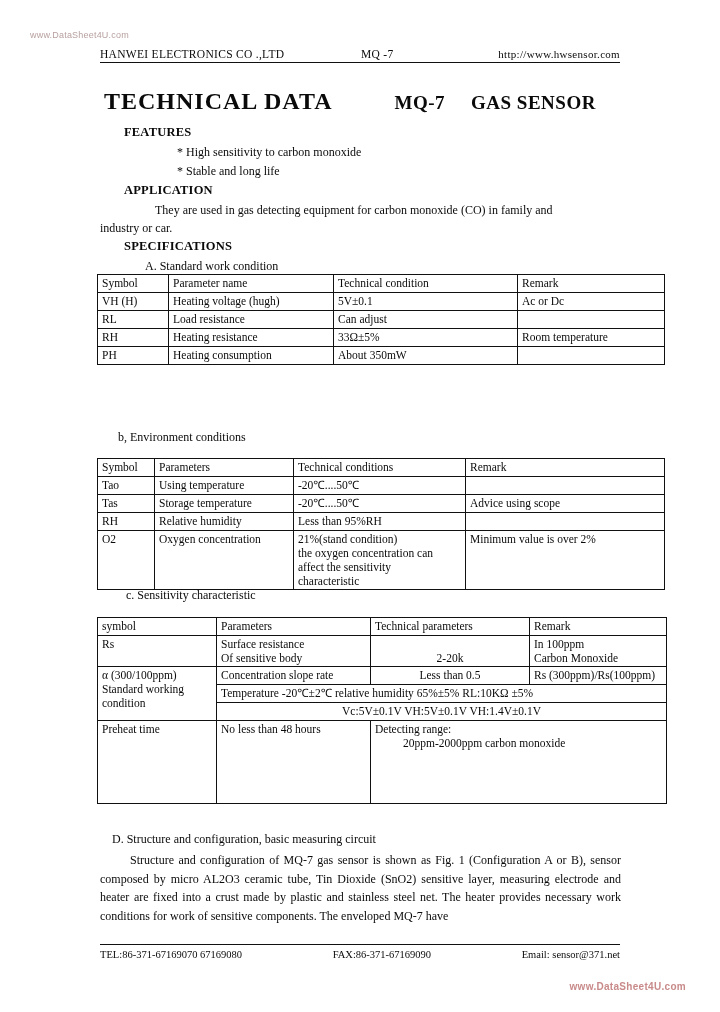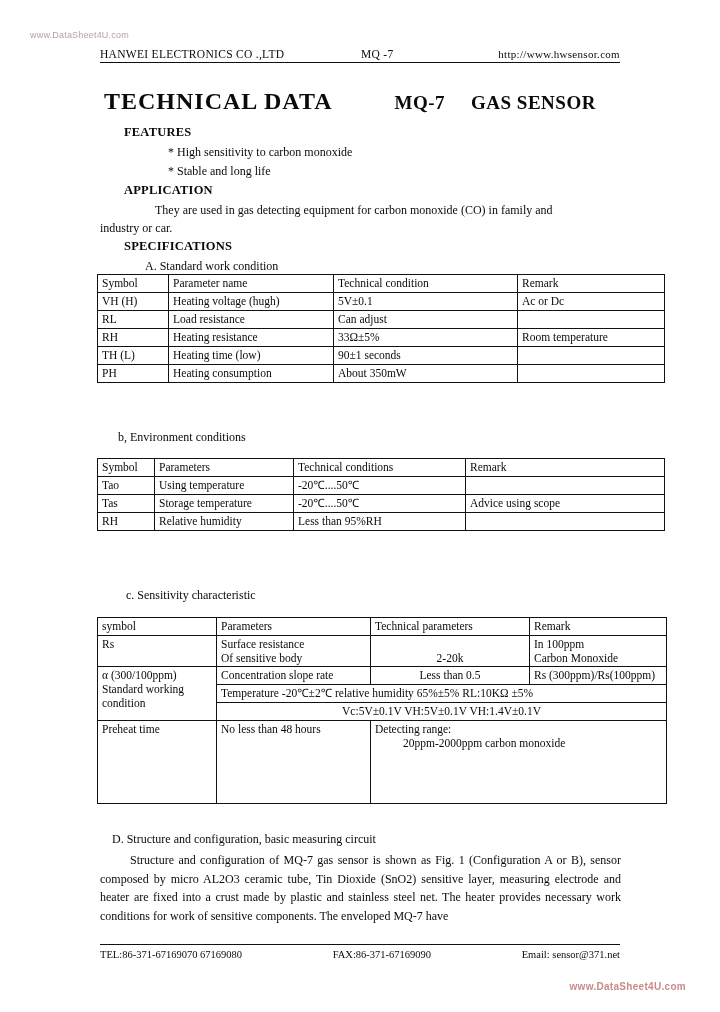--- a/index.html
+++ b/index.html
@@ -37,21 +37,21 @@
   .title {
     position:absolute; left:104px; top:88px; width:520px;
     display:flex; align-items:baseline;
   }
   .title .t1 { font-size:24px; font-weight:bold; letter-spacing:1px; }
   .title .t2 { font-size:19px; font-weight:bold; margin-left:62px; letter-spacing:0.5px; }
   .title .t3 { font-size:19px; font-weight:bold; margin-left:26px; letter-spacing:0.5px; }
 
   .sec-head { position:absolute; font-size:12.5px; font-weight:bold; letter-spacing:0.2px; }
   .body-line { position:absolute; font-size:12px; }
-  .indent-line { position:absolute; font-size:12px; }
+  .indent-line { position:absolute; font-size:12px;margin-left:9px; }
 
   table.grid {
     position:absolute;
     border-collapse:collapse;
     font-size:11.5px;
   }
   table.grid td {
     border:1px solid #111;
     padding:1px 4px;
     vertical-align:top;
@@ -135,26 +135,20 @@
       <td>Can    adjust</td>
       <td></td>
     </tr>
     <tr>
       <td>RH</td>
       <td>Heating resistance</td>
       <td>33Ω±5%</td>
       <td>Room temperature</td>
     </tr>
     <tr>
-      <td>TH (L)</td>
-      <td>Heating time (low)</td>
-      <td>90±1 seconds</td>
-      <td></td>
-    </tr>
-    <tr>
       <td>PH</td>
       <td>Heating consumption</td>
       <td>About 350mW</td>
       <td></td>
     </tr>
   </tbody>
     </table>
 
   <div class="body-line" style="left:118px; top:430px;">b, Environment conditions</div>
 
@@ -177,20 +171,29 @@
       <td>Storage temperature</td>
       <td>-20℃....50℃</td>
       <td>Advice   using scope</td>
     </tr>
     <tr>
       <td>RH</td>
       <td>Relative humidity</td>
       <td>Less than 95%RH</td>
       <td></td>
     </tr>
+    <tr>
+      <td>O2</td>
+      <td>Oxygen concentration</td>
+      <td style="white-space:pre-line;">21%(stand condition)
+the oxygen concentration can
+affect the sensitivity
+characteristic</td>
+      <td>Minimum value is over 2%</td>
+    </tr>
   </tbody>
     </table>
 
   <div class="body-line" style="left:126px; top:588px;">c.   Sensitivity characteristic</div>
 
   <table class="grid" style="left:97px; top:617px;">
     <tbody>
         <tr>
       <td class="t3c1">symbol</td>
       <td class="t3c2">Parameters</td>

